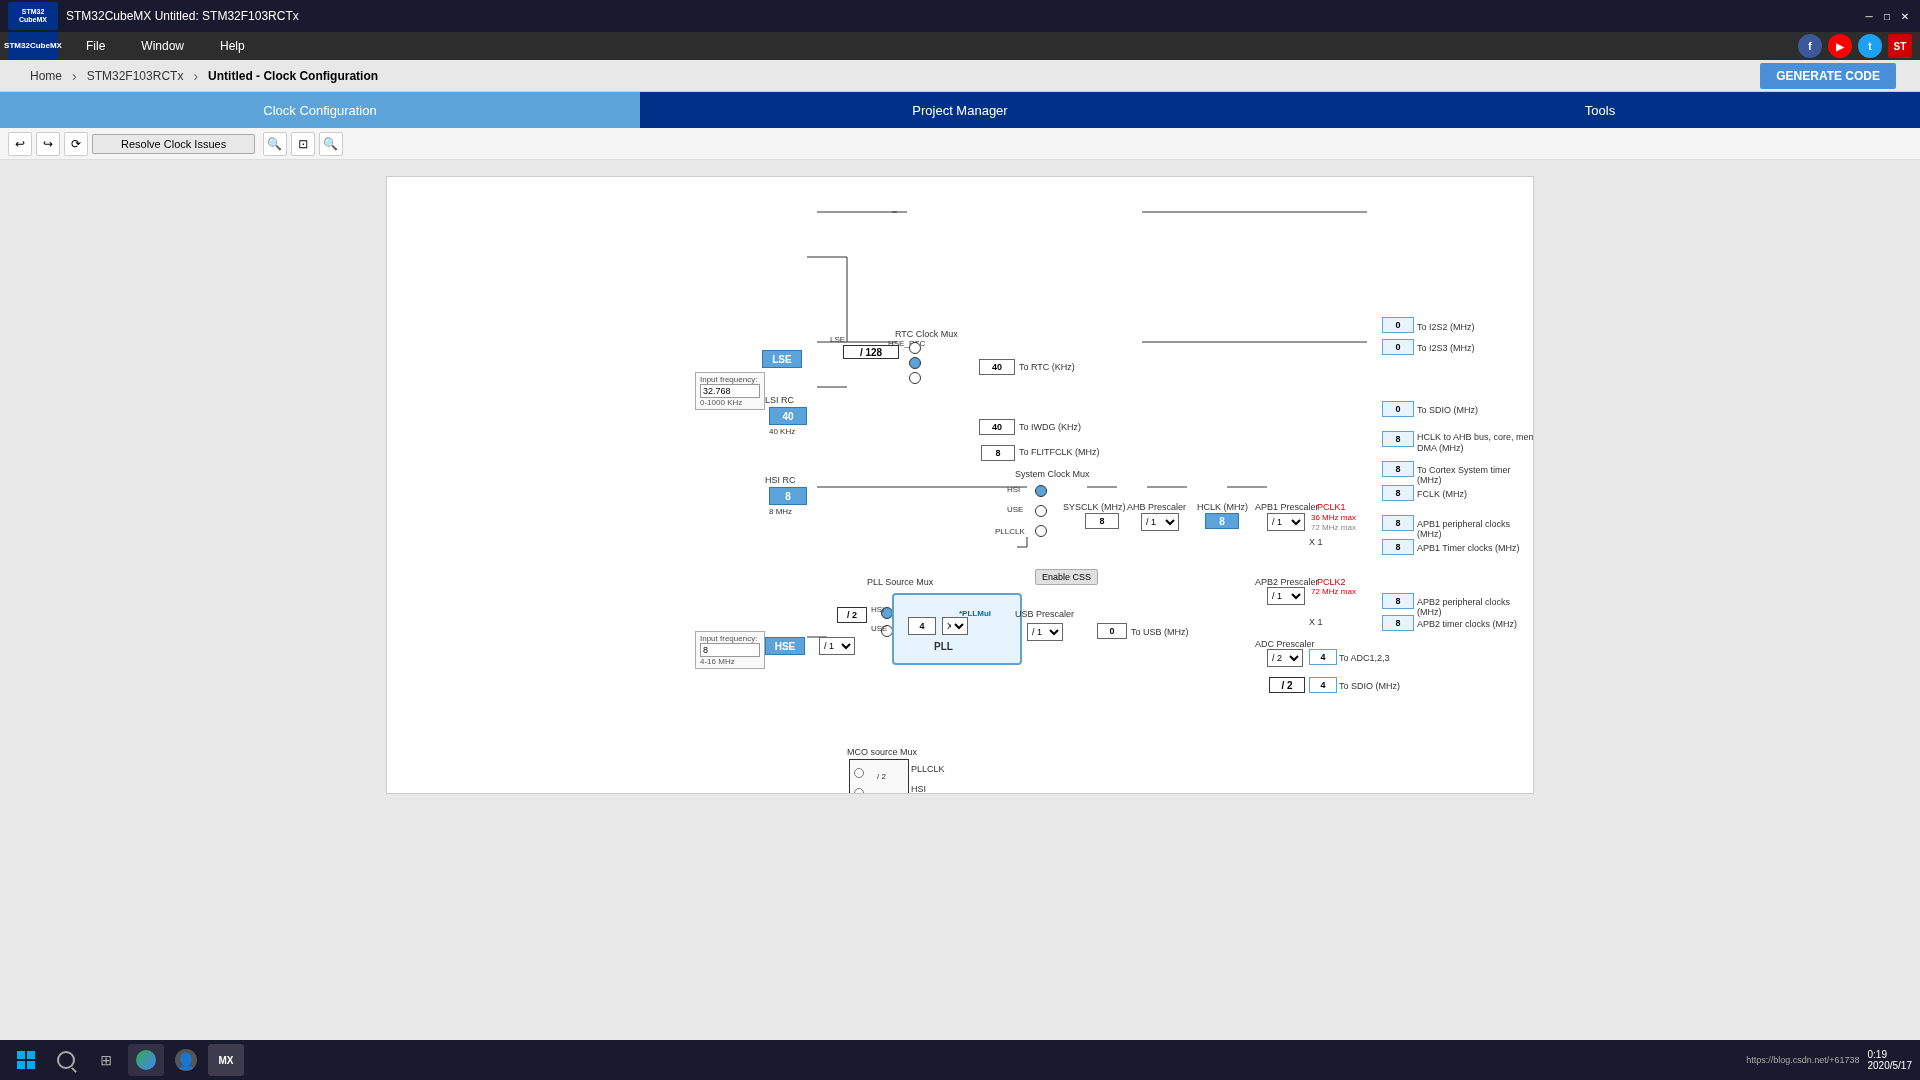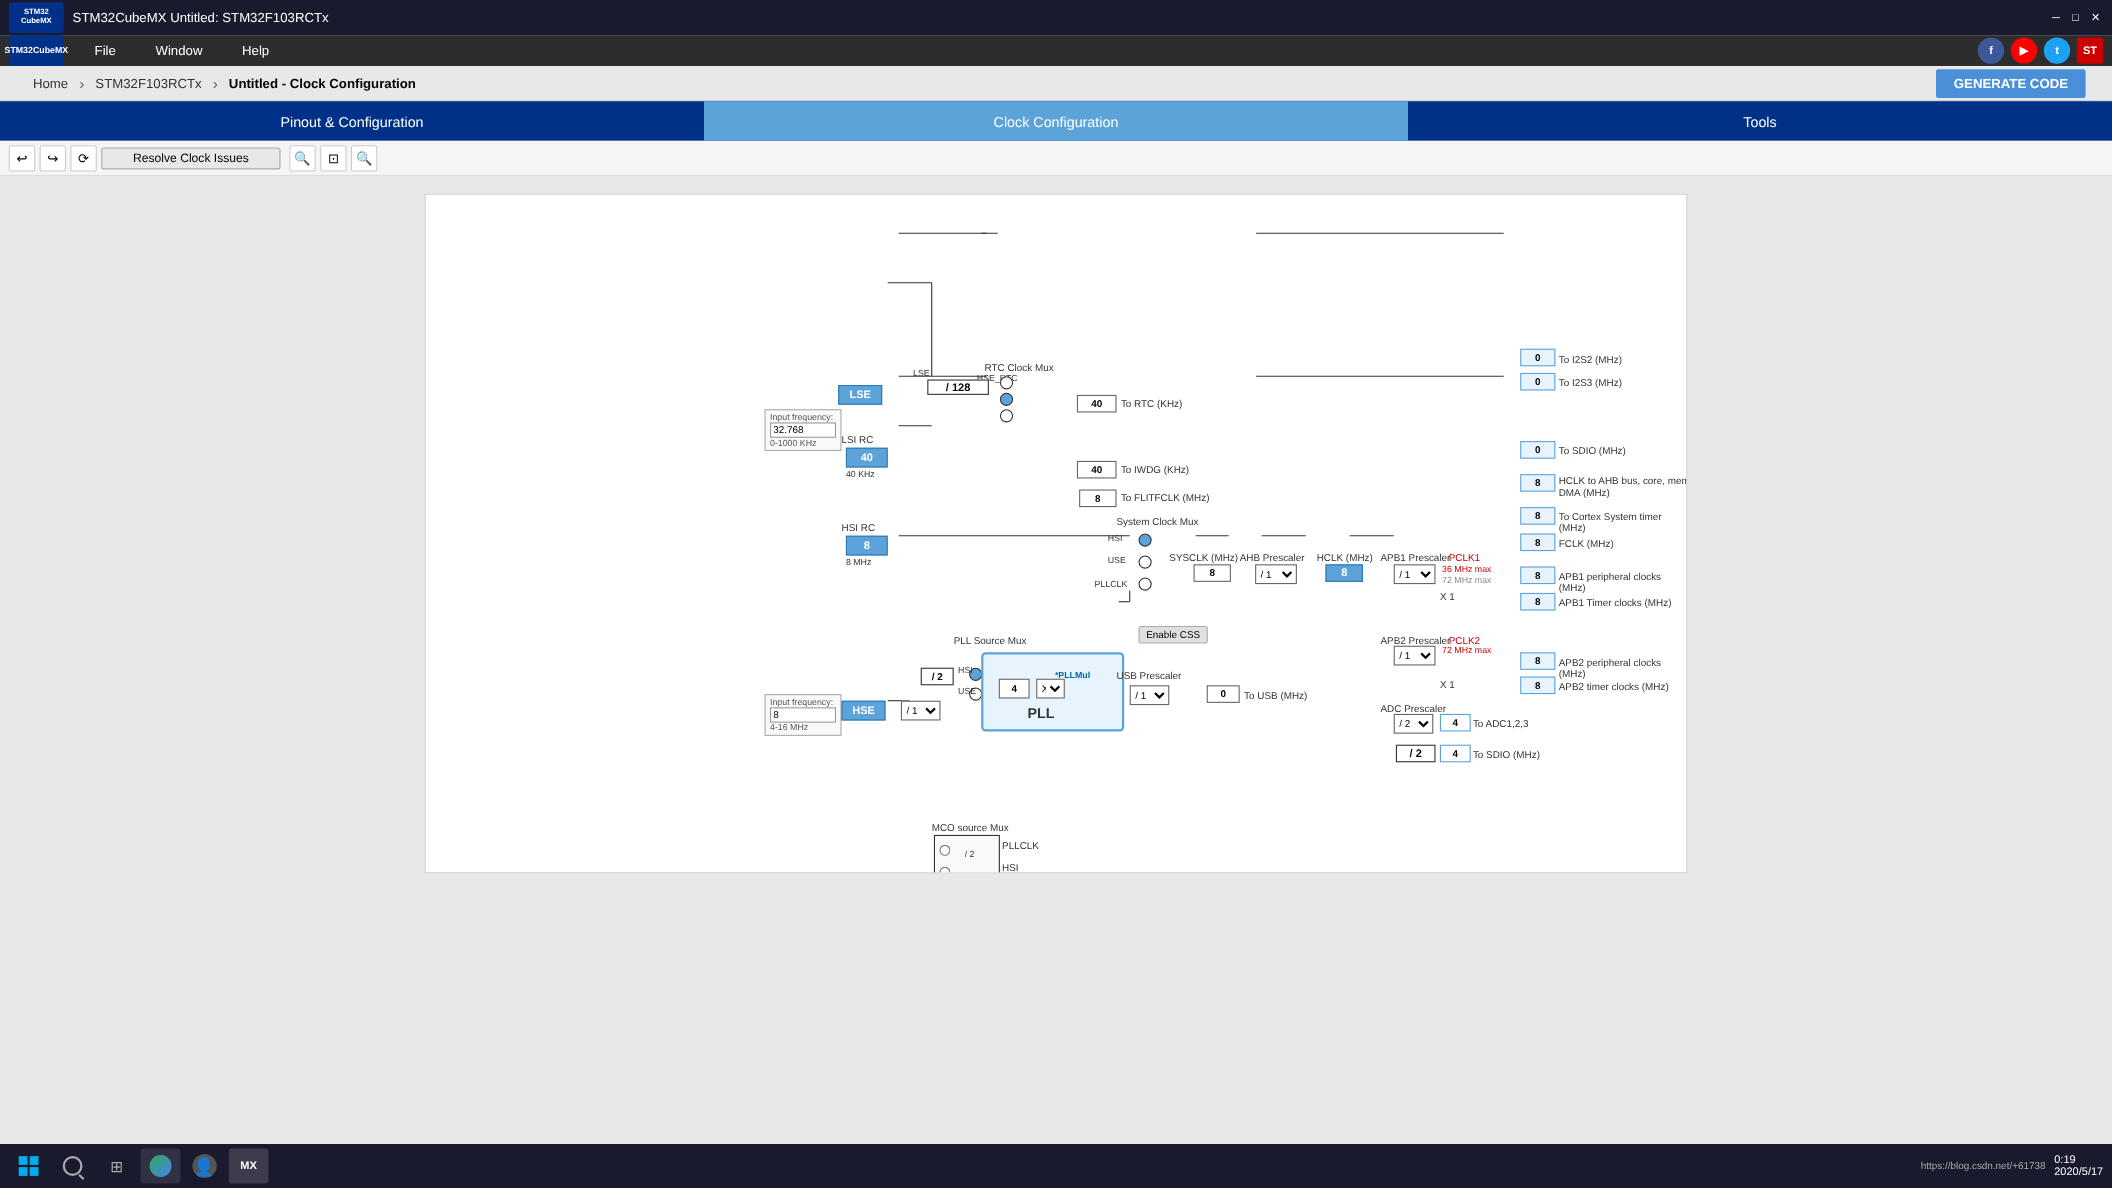--- a/index.html
+++ b/index.html
@@ -256,22 +256,22 @@
 <div id="breadcrumb">
   <span class="breadcrumb-item">Home</span>
   <span class="breadcrumb-sep">›</span>
   <span class="breadcrumb-item">STM32F103RCTx</span>
   <span class="breadcrumb-sep">›</span>
   <span class="breadcrumb-item active">Untitled - Clock Configuration</span>
   <button class="generate-btn">GENERATE CODE</button>
 </div>
 
 <div id="tabbar">
-  <div class="tab">Pinout &amp; Configuration</div>
   <div class="tab active">Clock Configuration</div>
+  <div class="tab">Project Manager</div>
   <div class="tab">Tools</div>
 </div>
 
 <div id="toolbar">
   <button class="tool-btn" title="Undo">↩</button>
   <button class="tool-btn" title="Redo">↪</button>
   <button class="tool-btn" title="Refresh">⟳</button>
   <button class="resolve-btn">Resolve Clock Issues</button>
   <button class="tool-btn" style="margin-left:4px;">🔍</button>
   <button class="tool-btn">⊡</button>
@@ -501,21 +501,21 @@
         <span>4</span>
       </div>
 
       <select class="clk-select" style="position:absolute; left:48px; top:22px; width:26px; height:18px;">
         <option>X 2</option>
         <option>X 4</option>
         <option>X 6</option>
         <option>X 8</option>
       </select>
 
-      <div class="label" style="position:absolute; left:40px; top:46px; font-size:13px; font-weight:bold;">PLL</div>
+      <div class="label" style="position:absolute; left:40px; top:46px; font-size:10px; font-weight:bold;">PLL</div>
     </div>
 
     <div class="input-freq-area" style="left:308px; top:454px; width:70px;">
       <div style="font-size:8px; color:#555;">Input frequency:</div>
       <input type="text" value="8" style="width: 60px; font-size: 9px; border: 1px solid rgb(153, 153, 153); padding: 1px 2px;">
       <div style="font-size:8px; color:#555;">4-16 MHz</div>
     </div>
 
     <div class="clk-box blue" style="left:378px; top:460px; width:40px; height:18px;">
       <span>HSE</span>

